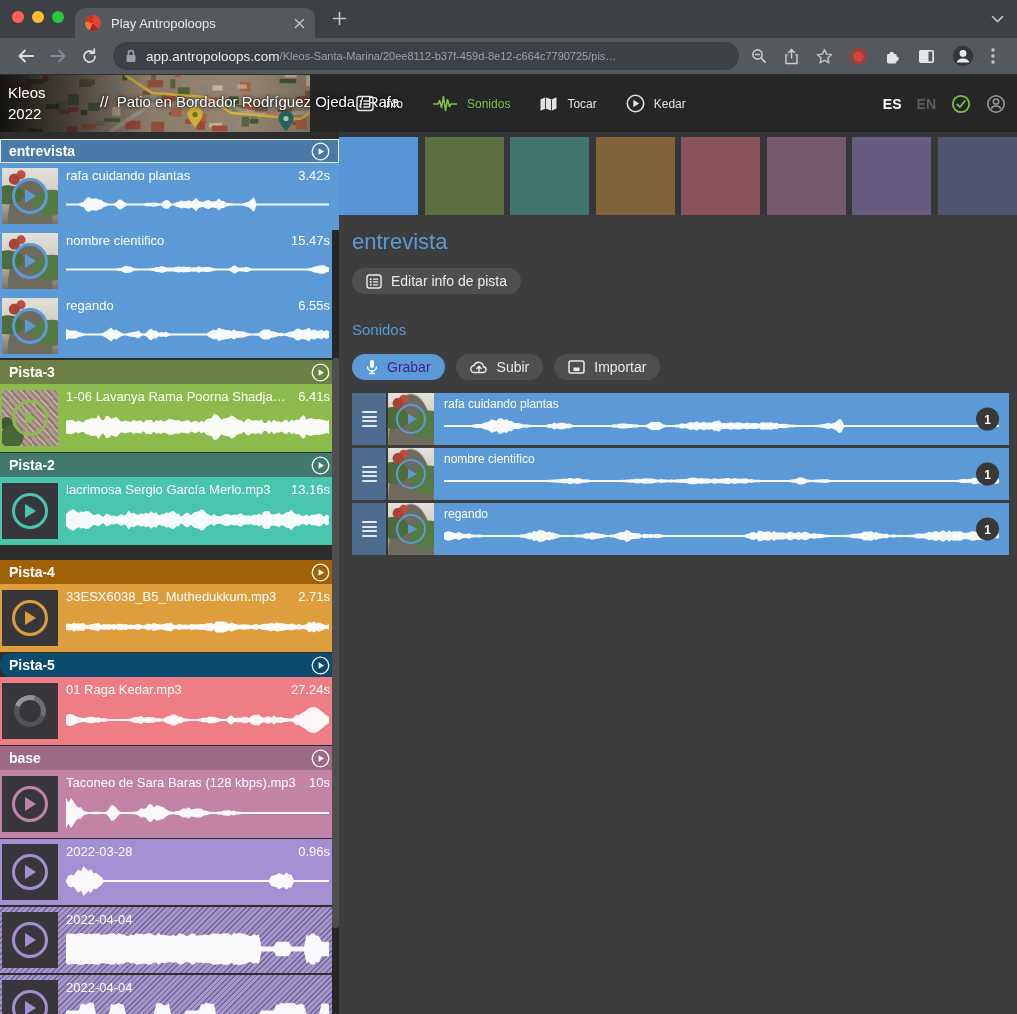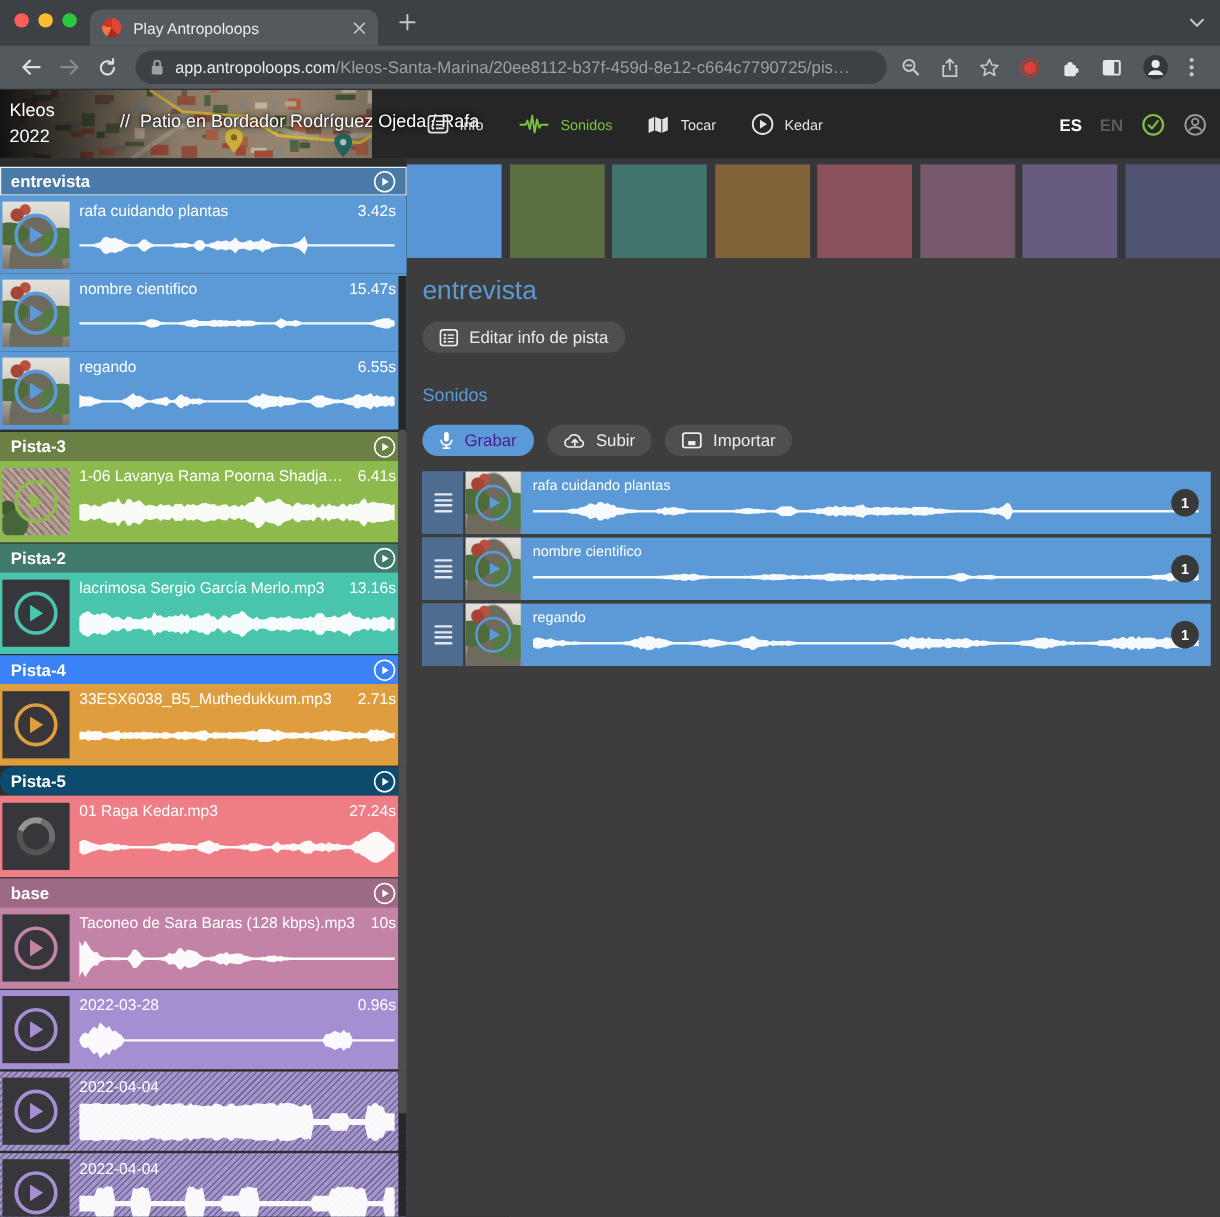--- a/index.html
+++ b/index.html
@@ -14,21 +14,21 @@
   .tab{position:absolute;left:75px;top:8px;width:240px;height:30px;background:#54595e;border-radius:10px 10px 0 0;display:flex;align-items:center;padding:0 10px;box-sizing:border-box;}
   .favicon{width:16px;height:16px;border-radius:50%;flex:none;background:conic-gradient(#e2452f 0 38%,#a82a20 38% 57%,#ef7542 57% 78%,#c93526 78% 100%);}
   .tab-title{flex:1;margin-left:10px;font-size:13px;color:#e8eaed;white-space:nowrap;overflow:hidden;}
   .iconbtn{display:inline-flex;align-items:center;justify-content:center;flex:none;}
   .newtab{position:absolute;left:332px;top:11px;}
   .winchev{position:absolute;right:13px;top:15px;}
   .toolbar{position:relative;height:37px;background:#54595e;display:flex;align-items:center;padding:0 10px;box-sizing:border-box;border-bottom:1px solid #2c2f32;}
   .navbtn{margin:0 7px;}
   .addr{height:28px;border-radius:14px;background:#3c4146;display:flex;align-items:center;padding:0 12px;box-sizing:border-box;width:626px;margin-left:8px;overflow:hidden;}
   .addr .domain{color:#e8eaed;font-size:13.5px;margin-left:9px;}
-  .addr .path{color:#9aa0a6;font-size:14px;white-space:nowrap;overflow:hidden;}
+  .addr .path{color:#9aa0a6;font-size:11px;white-space:nowrap;overflow:hidden;}
   .tool-right{display:flex;align-items:center;gap:17px;margin-left:12px;}
 
   
   .app-header{position:relative;height:57px;background:#262626;}
   .banner{position:absolute;left:0;top:0;width:310px;height:57px;overflow:hidden;}
   .banner svg{display:block;filter:blur(.6px);}
   .banner-shade{position:absolute;inset:0;background:linear-gradient(90deg,rgba(12,12,12,.95) 0,rgba(12,12,12,.62) 22%,rgba(20,20,20,.18) 48%,rgba(12,12,12,.10) 78%,rgba(12,12,12,.28) 100%);}
   .logo{position:absolute;left:8px;top:7px;font-size:15px;line-height:1.4;color:#fff;}
   .crumb{position:absolute;left:100px;top:18px;font-size:15px;color:#fff;white-space:nowrap;text-shadow:0 0 5px rgba(0,0,0,.9),0 0 2px rgba(0,0,0,.9);}
   .appnav{position:absolute;left:356px;top:0;height:57px;display:flex;align-items:center;gap:29px;}
@@ -472,21 +472,21 @@
                 <span class="ctitle">1-06 Lavanya Rama Poorna Shadjam Rupak...</span>
                 <span class="cdur">6.41s</span>
               </div>
               <div class="wave">
                 <svg width="263" height="36">
                   <polygon points="0.0,11.6 2.5,11.3 5.0,10.7 7.5,11.4 10.0,13.0 12.5,11.5 15.0,12.7 17.5,13.2 20.0,10.8 22.5,10.5 25.0,8.9 27.6,9.3 30.1,9.5 32.6,6.1 35.1,10.5 37.6,11.4 40.1,7.0 42.6,6.9 45.1,9.7 47.6,9.0 50.1,7.7 52.6,10.2 55.1,12.7 57.6,11.9 60.1,11.6 62.6,12.6 65.1,13.1 67.6,10.8 70.1,12.3 72.6,11.8 75.1,11.4 77.6,13.8 80.2,10.7 82.7,11.3 85.2,10.6 87.7,13.4 90.2,11.0 92.7,11.9 95.2,11.0 97.7,12.5 100.2,11.7 102.7,10.2 105.2,10.1 107.7,10.7 110.2,11.4 112.7,10.9 115.2,12.6 117.7,12.3 120.2,11.5 122.7,11.3 125.2,13.5 127.7,12.3 130.2,11.6 132.8,13.8 135.3,11.4 137.8,12.9 140.3,10.6 142.8,9.5 145.3,9.3 147.8,5.0 150.3,5.2 152.8,7.3 155.3,10.7 157.8,9.4 160.3,8.9 162.8,8.5 165.3,6.5 167.8,7.3 170.3,9.8 172.8,10.9 175.3,11.2 177.8,13.2 180.3,10.6 182.8,9.6 185.4,11.6 187.9,11.5 190.4,11.1 192.9,12.1 195.4,10.3 197.9,14.0 200.4,14.0 202.9,10.8 205.4,13.5 207.9,10.5 210.4,12.4 212.9,12.3 215.4,13.4 217.9,11.7 220.4,10.5 222.9,13.3 225.4,10.8 227.9,11.8 230.4,10.6 232.9,11.1 235.4,7.8 238.0,6.0 240.5,10.7 243.0,9.5 245.5,9.1 248.0,9.9 250.5,10.3 253.0,10.1 255.5,10.8 258.0,11.0 260.5,12.0 263.0,10.9 263.0,25.1 260.5,24.0 258.0,25.0 255.5,25.2 253.0,25.9 250.5,25.7 248.0,26.1 245.5,26.9 243.0,26.5 240.5,25.3 238.0,30.0 235.4,28.2 232.9,24.9 230.4,25.4 227.9,24.2 225.4,25.2 222.9,22.7 220.4,25.5 217.9,24.3 215.4,22.6 212.9,23.7 210.4,23.6 207.9,25.5 205.4,22.5 202.9,25.2 200.4,22.0 197.9,22.0 195.4,25.7 192.9,23.9 190.4,24.9 187.9,24.5 185.4,24.4 182.8,26.4 180.3,25.4 177.8,22.8 175.3,24.8 172.8,25.1 170.3,26.2 167.8,28.7 165.3,29.5 162.8,27.5 160.3,27.1 157.8,26.6 155.3,25.3 152.8,28.7 150.3,30.8 147.8,31.0 145.3,26.7 142.8,26.5 140.3,25.4 137.8,23.1 135.3,24.6 132.8,22.2 130.2,24.4 127.7,23.7 125.2,22.5 122.7,24.7 120.2,24.5 117.7,23.7 115.2,23.4 112.7,25.1 110.2,24.6 107.7,25.3 105.2,25.9 102.7,25.8 100.2,24.3 97.7,23.5 95.2,25.0 92.7,24.1 90.2,25.0 87.7,22.6 85.2,25.4 82.7,24.7 80.2,25.3 77.6,22.2 75.1,24.6 72.6,24.2 70.1,23.7 67.6,25.2 65.1,22.9 62.6,23.4 60.1,24.4 57.6,24.1 55.1,23.3 52.6,25.8 50.1,28.3 47.6,27.0 45.1,26.3 42.6,29.1 40.1,29.0 37.6,24.6 35.1,25.5 32.6,29.9 30.1,26.5 27.6,26.7 25.0,27.1 22.5,25.5 20.0,25.2 17.5,22.8 15.0,23.3 12.5,24.5 10.0,23.0 7.5,24.6 5.0,25.3 2.5,24.7 0.0,24.4" fill="rgba(255,255,255,0.95)"></polygon>
                 </svg>
               </div>
             </div>
           </section>
-          <section class="track" style="margin-bottom: 1px;">
+          <section class="track" style="margin-bottom: 15px;">
             <header class="track-header" style="background: rgb(65, 121, 108);">
               <span class="track-name">Pista-2</span>
               <span class="hplay">
                 <svg width="19" height="19" viewBox="0 0 19 19">
                   <circle cx="9.5" cy="9.5" r="8.3" fill="none" stroke="#fff" stroke-width="1.3"></circle>
                   <path d="M7.6 6.2 L13 9.5 L7.6 12.8 Z" fill="#fff"></path>
                 </svg>
               </span>
             </header>
             <div class="clip" style="height: 68px; background: rgb(73, 196, 173);">
@@ -500,21 +500,21 @@
                 <span class="cdur">13.16s</span>
               </div>
               <div class="wave">
                 <svg width="263" height="36">
                   <polygon points="0.0,12.3 2.5,9.5 5.0,8.3 7.5,7.2 10.0,9.2 12.5,10.7 15.0,9.4 17.5,10.0 20.0,8.7 22.5,9.3 25.0,11.0 27.6,13.2 30.1,12.4 32.6,11.8 35.1,13.7 37.6,14.7 40.1,11.7 42.6,12.1 45.1,13.8 47.6,13.8 50.1,14.3 52.6,13.7 55.1,11.9 57.6,13.5 60.1,12.7 62.6,8.1 65.1,11.5 67.6,10.5 70.1,12.3 72.6,12.8 75.1,11.3 77.6,11.9 80.2,10.7 82.7,11.8 85.2,9.3 87.7,11.6 90.2,9.9 92.7,13.4 95.2,12.3 97.7,12.1 100.2,10.6 102.7,11.1 105.2,9.2 107.7,8.8 110.2,11.7 112.7,11.8 115.2,14.8 117.7,13.0 120.2,10.6 122.7,11.3 125.2,13.3 127.7,10.4 130.2,9.8 132.8,9.5 135.3,7.2 137.8,8.3 140.3,11.3 142.8,12.6 145.3,14.1 147.8,11.8 150.3,14.0 152.8,14.2 155.3,14.0 157.8,12.8 160.3,11.9 162.8,12.4 165.3,13.6 167.8,12.4 170.3,13.1 172.8,12.0 175.3,11.3 177.8,13.2 180.3,13.5 182.8,13.5 185.4,13.9 187.9,12.6 190.4,13.0 192.9,11.6 195.4,12.9 197.9,9.3 200.4,9.0 202.9,9.0 205.4,12.6 207.9,12.2 210.4,12.1 212.9,10.8 215.4,12.8 217.9,11.9 220.4,10.3 222.9,9.9 225.4,7.5 227.9,11.0 230.4,12.2 232.9,11.9 235.4,13.7 238.0,14.1 240.5,12.3 243.0,14.6 245.5,12.4 248.0,13.0 250.5,12.2 253.0,11.6 255.5,12.4 258.0,14.8 260.5,12.2 263.0,13.7 263.0,22.3 260.5,23.8 258.0,21.2 255.5,23.6 253.0,24.4 250.5,23.8 248.0,23.0 245.5,23.6 243.0,21.4 240.5,23.7 238.0,21.9 235.4,22.3 232.9,24.1 230.4,23.8 227.9,25.0 225.4,28.5 222.9,26.1 220.4,25.7 217.9,24.1 215.4,23.2 212.9,25.2 210.4,23.9 207.9,23.8 205.4,23.4 202.9,27.0 200.4,27.0 197.9,26.7 195.4,23.1 192.9,24.4 190.4,23.0 187.9,23.4 185.4,22.1 182.8,22.5 180.3,22.5 177.8,22.8 175.3,24.7 172.8,24.0 170.3,22.9 167.8,23.6 165.3,22.4 162.8,23.6 160.3,24.1 157.8,23.2 155.3,22.0 152.8,21.8 150.3,22.0 147.8,24.2 145.3,21.9 142.8,23.4 140.3,24.7 137.8,27.7 135.3,28.8 132.8,26.5 130.2,26.2 127.7,25.6 125.2,22.7 122.7,24.7 120.2,25.4 117.7,23.0 115.2,21.2 112.7,24.2 110.2,24.3 107.7,27.2 105.2,26.8 102.7,24.9 100.2,25.4 97.7,23.9 95.2,23.7 92.7,22.6 90.2,26.1 87.7,24.4 85.2,26.7 82.7,24.2 80.2,25.3 77.6,24.1 75.1,24.7 72.6,23.2 70.1,23.7 67.6,25.5 65.1,24.5 62.6,27.9 60.1,23.3 57.6,22.5 55.1,24.1 52.6,22.3 50.1,21.7 47.6,22.2 45.1,22.2 42.6,23.9 40.1,24.3 37.6,21.3 35.1,22.3 32.6,24.2 30.1,23.6 27.6,22.8 25.0,25.0 22.5,26.7 20.0,27.3 17.5,26.0 15.0,26.6 12.5,25.3 10.0,26.8 7.5,28.8 5.0,27.7 2.5,26.5 0.0,23.7" fill="rgba(255,255,255,0.95)"></polygon>
                 </svg>
               </div>
             </div>
           </section>
           <section class="track" style="margin-bottom: 1px;">
-            <header class="track-header" style="background: #3b82f6; align-items: center;">
+            <header class="track-header" style="background: #a16207; align-items: center;">
               <span class="track-name">Pista-4</span>
               <span class="hplay">
                 <svg width="19" height="19" viewBox="0 0 19 19">
                   <circle cx="9.5" cy="9.5" r="8.3" fill="none" stroke="#fff" stroke-width="1.3"></circle>
                   <path d="M7.6 6.2 L13 9.5 L7.6 12.8 Z" fill="#fff"></path>
                 </svg>
               </span>
             </header>
             <div class="clip" style="height: 68px; background: rgb(223, 158, 62);">
               <span class="thumb dark">

